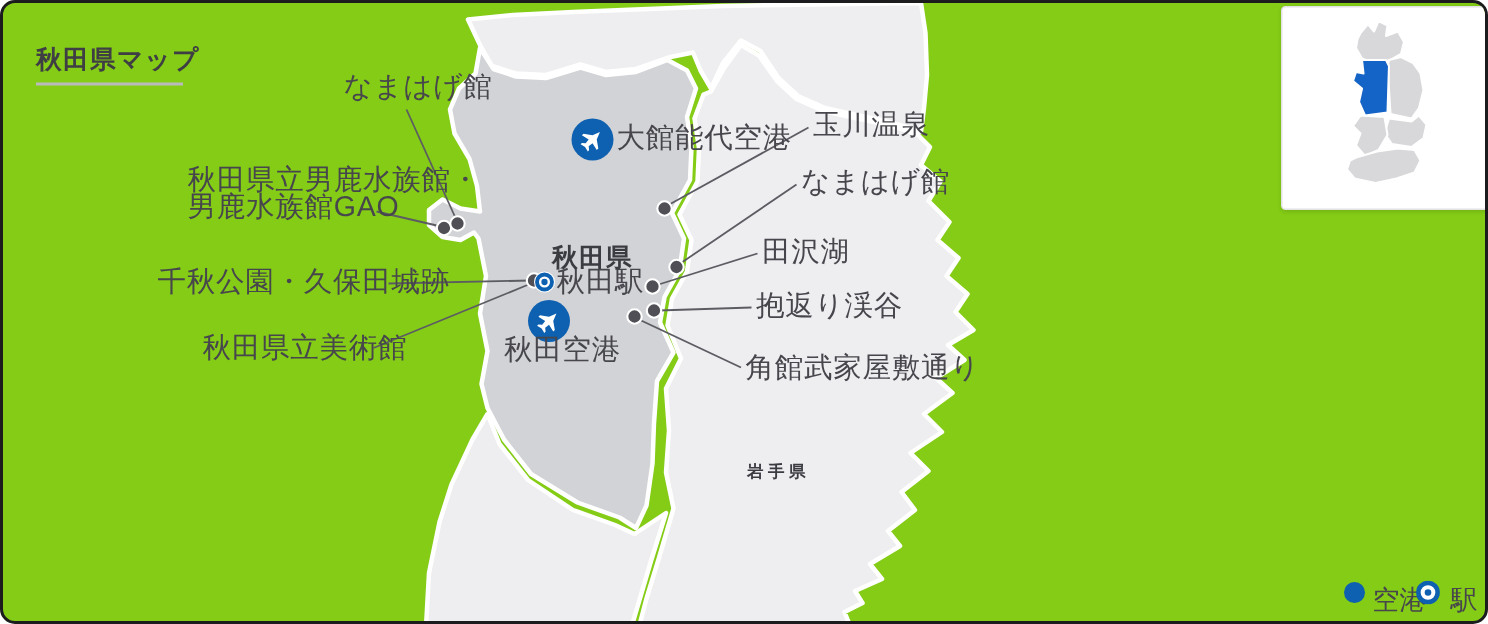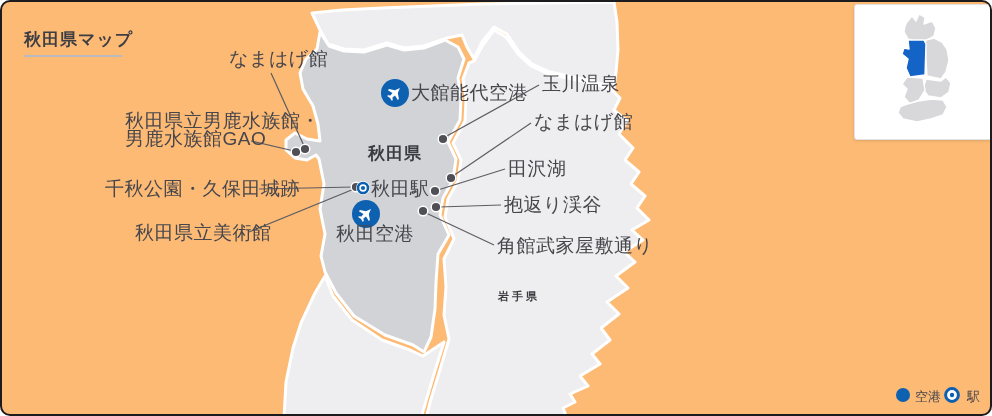--- a/index.html
+++ b/index.html
@@ -1,33 +1,33 @@
 <!DOCTYPE html>
 <html><head>
 <meta charset="utf-8">
 <style>
   html,body{margin:0;padding:0;background:#ffffff;}
   #stage{
     position:relative;width:992px;height:416px;box-sizing:border-box;
-    background:#fdba74;border:2px solid #1c1c1f;border-radius:10px;overflow:hidden;
+    background:#84cc16;border:2px solid #1c1c1f;border-radius:10px;overflow:hidden;
     font-family:"Liberation Sans","DejaVu Sans",sans-serif;color:#46464c;
   }
   .abs{position:absolute;}
   .poi-label{font-size:19px;line-height:18px;color:#46464c;letter-spacing:.5px;white-space:nowrap;}
-  .pref-label{font-size:17px;font-weight:bold;color:#3b3b42;letter-spacing:1px;white-space:nowrap;}
+  .pref-label{font-size:17px;font-weight:bold;color:#3b3b42;letter-spacing:1px;white-space:nowrap;margin-top:18px;}
   #title{left:22px;top:26px;font-size:17px;font-weight:bold;color:#3e3e44;letter-spacing:1px;}
   #title-underline{left:22px;top:53px;width:98px;height:2px;background:#b9b9be;}
   svg{display:block;}
   .airport-badge{width:28px;height:28px;border-radius:50%;background:#0e61b0;}
   #inset-card{
     left:852px;top:2px;width:138px;height:134px;background:#ffffff;
     border:1px solid #e2e2e5;border-radius:3px;box-shadow:0 1px 3px rgba(0,0,0,.12);
   }
   #legend{left:0;top:385px;width:984px;height:18px;}
-  .legend-label{position:absolute;font-size:13px;color:#46464c;top:1px;}
+  .legend-label{position:absolute;font-size:18px;color:#46464c;top:1px;}
 </style>
 </head>
 <body>
 
 <div id="stage">
 
   <svg class="abs" style="left:0;top:0" width="992" height="416" viewBox="0 0 992 416">
 
     <path fill="#eeeef0" stroke="#ffffff" stroke-width="3" stroke-linejoin="round" d="M310,11 L340,8 L380,6 L430,4 L480,2 L540,1 L612,0 L615,20 L616,48 L614,70 L612,86
          L600,82 L585,78 L566,74 L548,70 L530,62 L517,50 L505,32 L492,25 L480,40 L472,57

